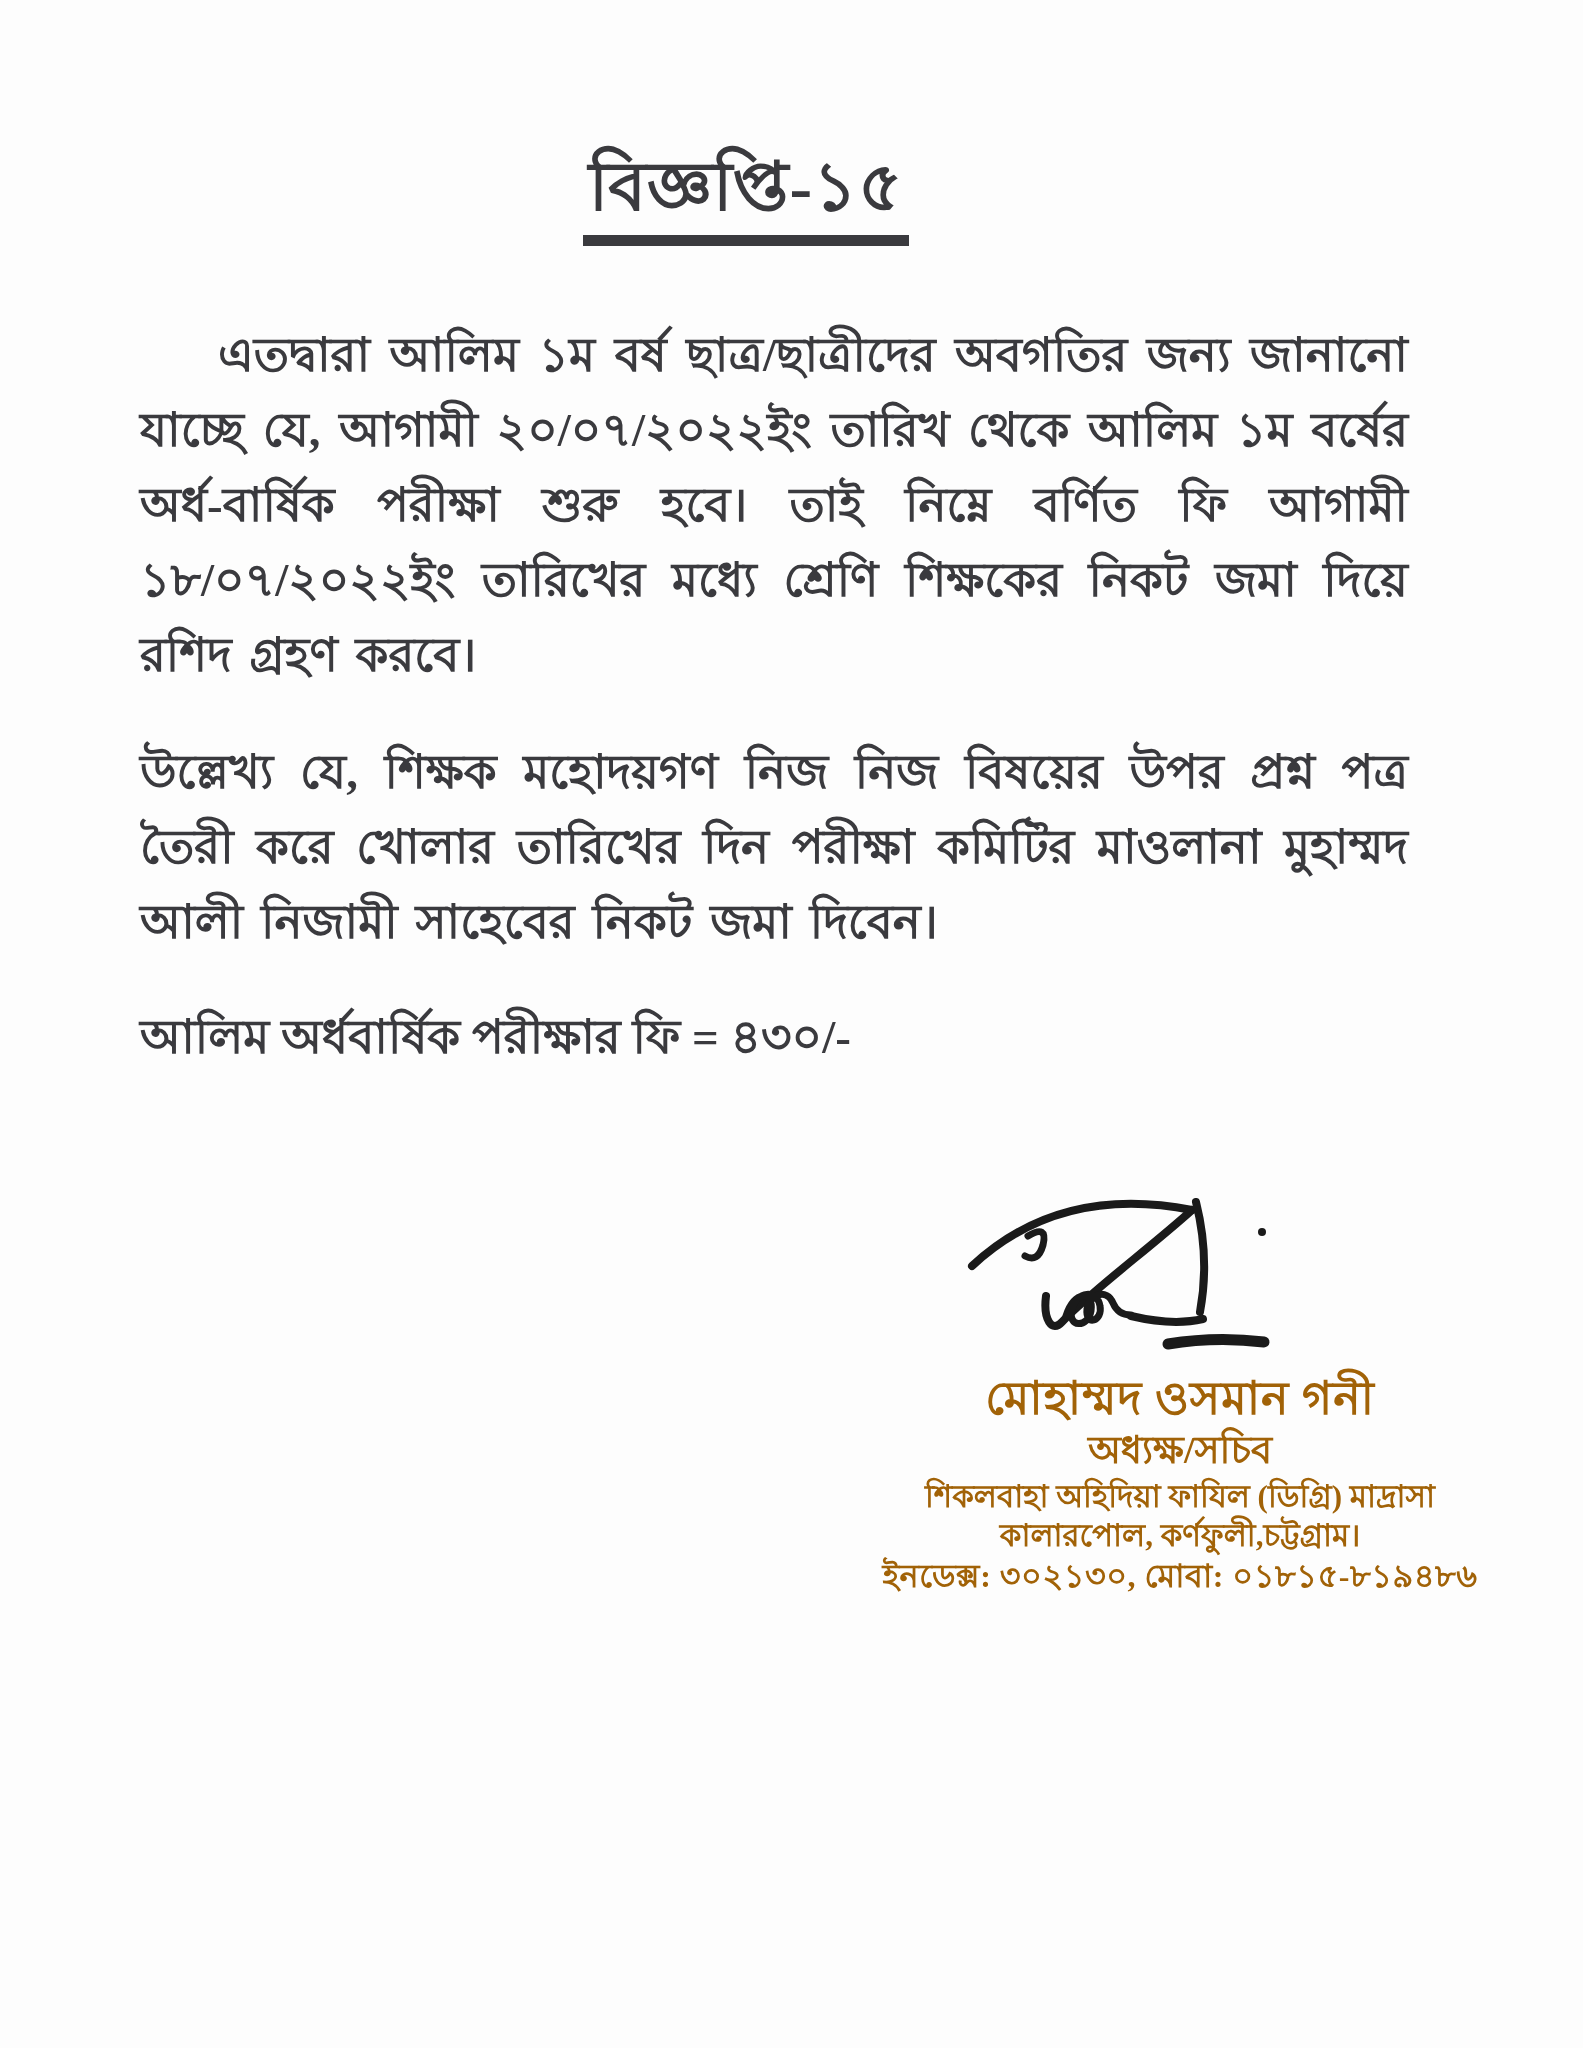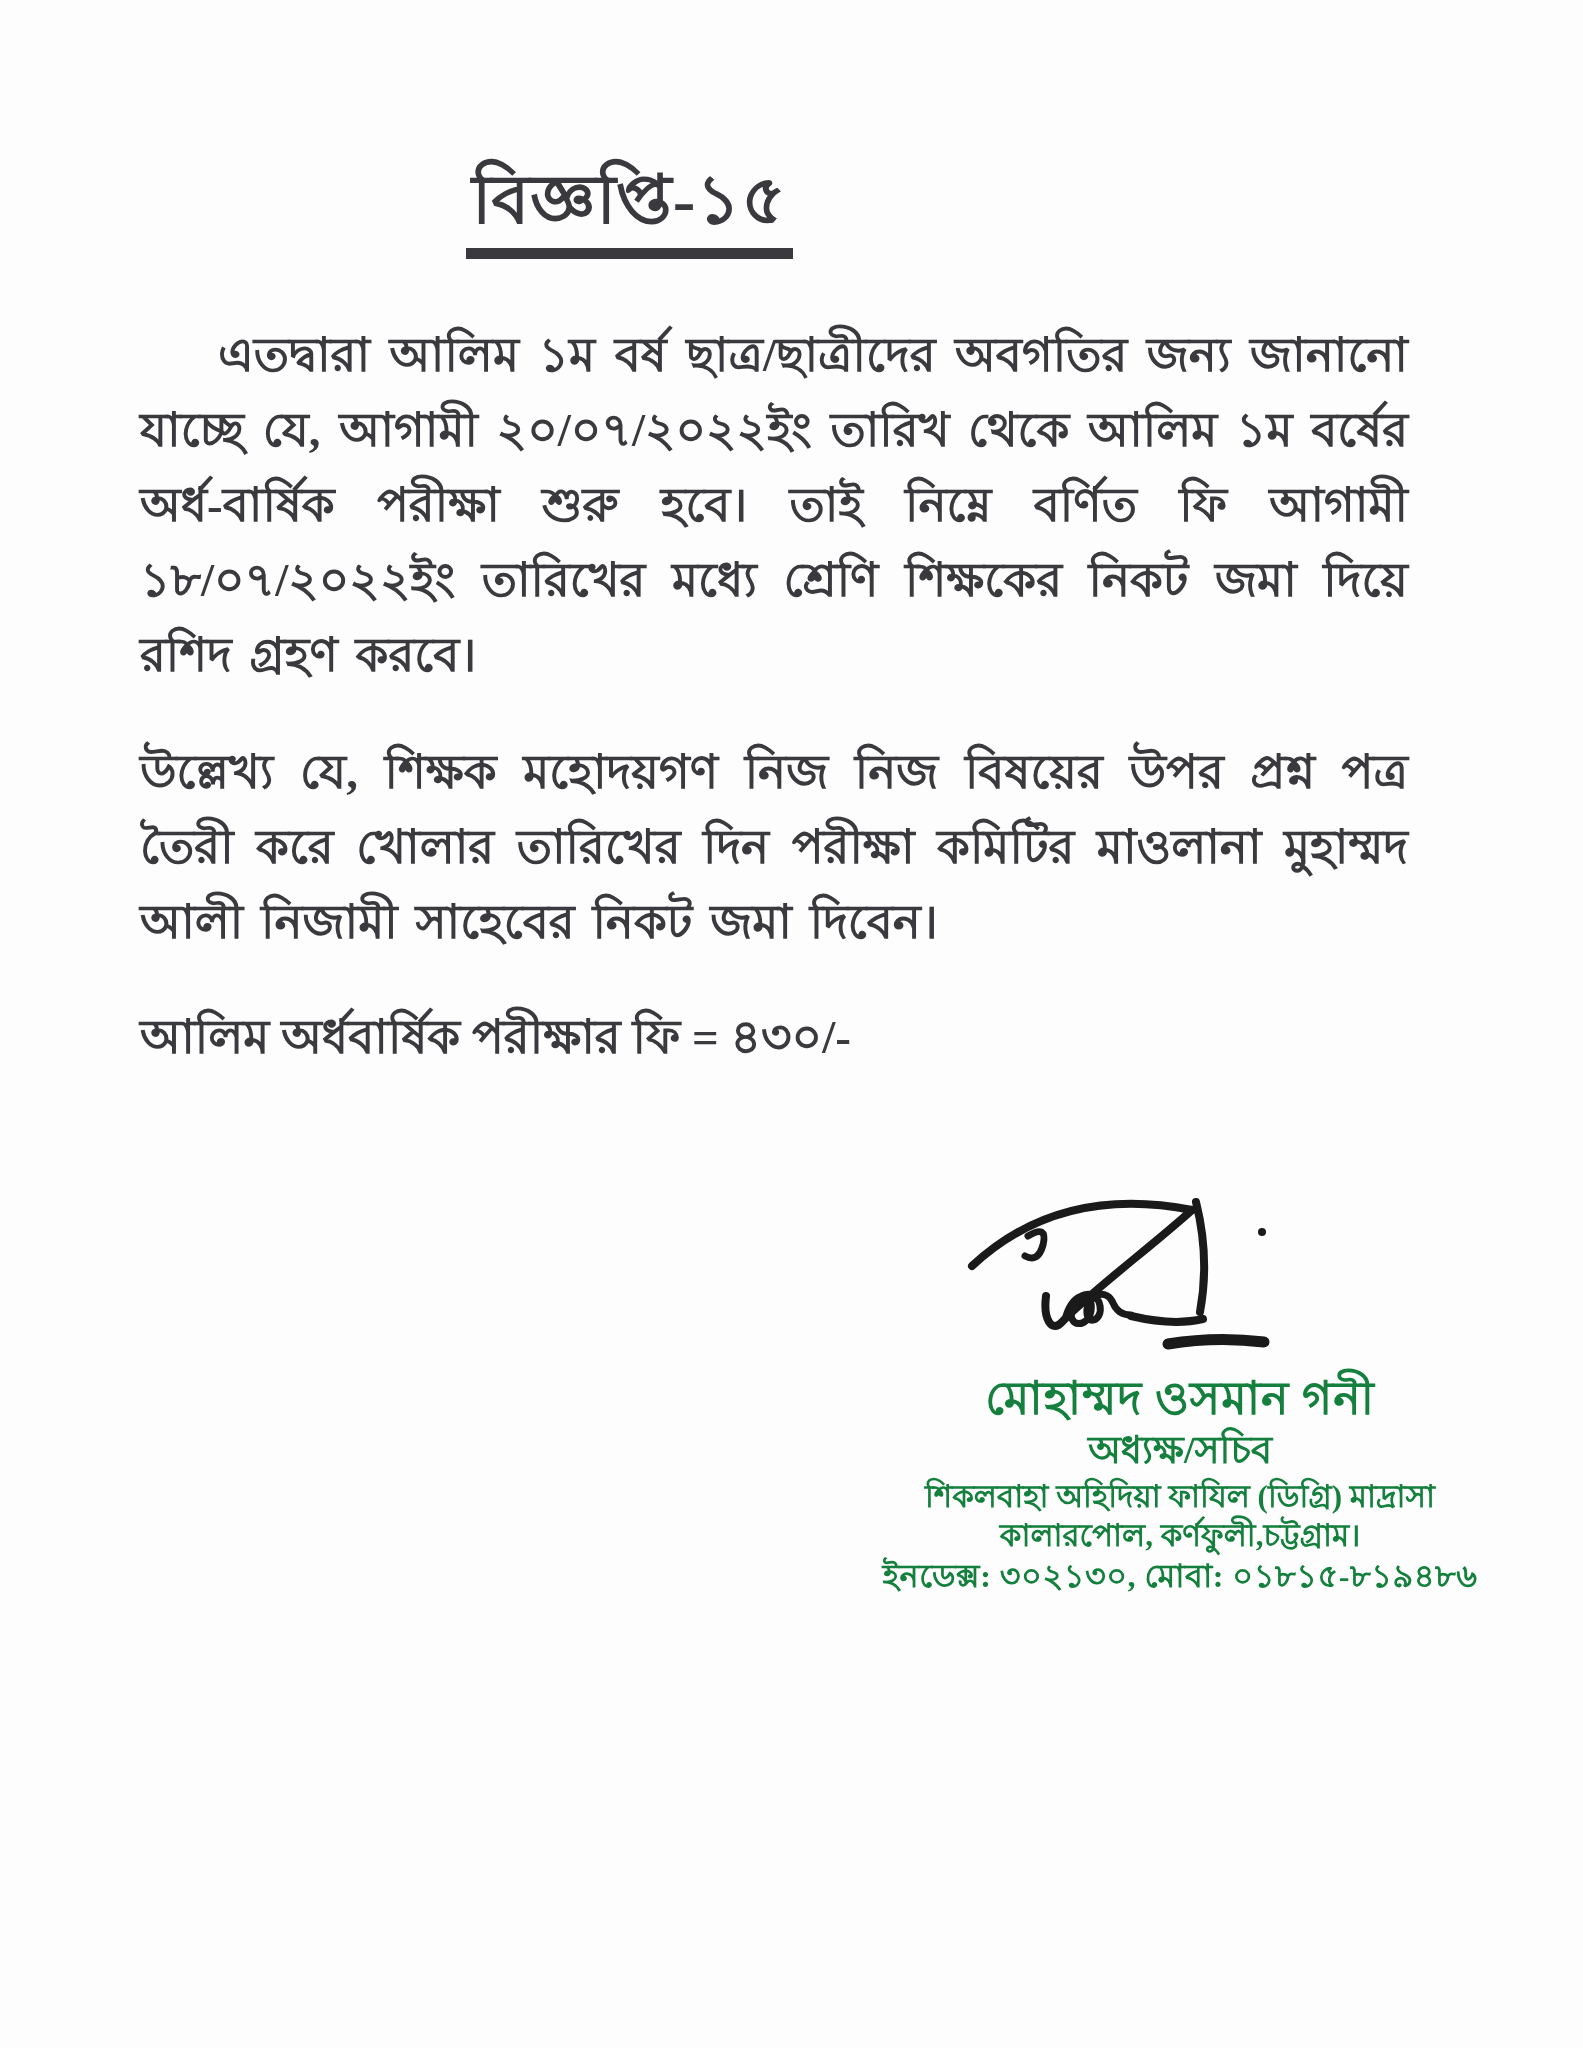--- a/index.html
+++ b/index.html
@@ -21,24 +21,24 @@
     position: absolute;
     left: 1012px;
     top: 152px;
     font-size: 38px;
     font-weight: 600;
     letter-spacing: 0.5px;
     white-space: nowrap;
   }
   .title-wrap {
     position: absolute;
-    left: 466px;
+    left: 486px;
     top: 150px;
     width: 520px;
-    margin-top: 13px;
+    text-align: center;
   }
   .notice-title {
     display: inline-block;
     font-size: 68px;
     font-weight: 800;
     line-height: 1.1;
     padding: 0 6px 10px 6px;
     border-bottom: 11px solid #3a3a3e;
     letter-spacing: 1px;
   }
@@ -73,21 +73,21 @@
     width: 600px;
     text-align: center;
   }
   .signature-svg {
     display: block;
     margin: 0 auto 2px 60px;
     width: 380px;
     height: 200px;
   }
   .stamp {
-    color: #15803d;
+    color: #a16207;
     line-height: 1.18;
   }
   .stamp-name {
     font-size: 46px;
     font-weight: 800;
     letter-spacing: 1px;
   }
   .stamp-designation {
     font-size: 38px;
     font-weight: 700;

